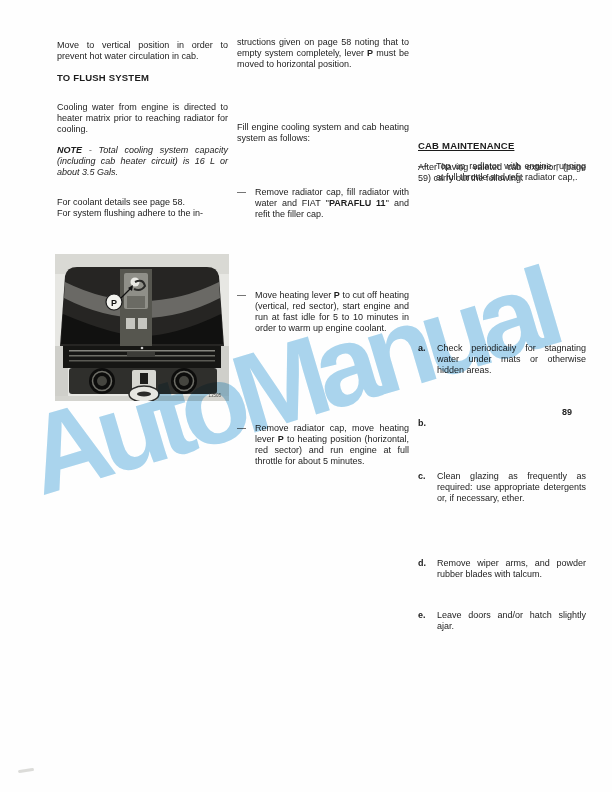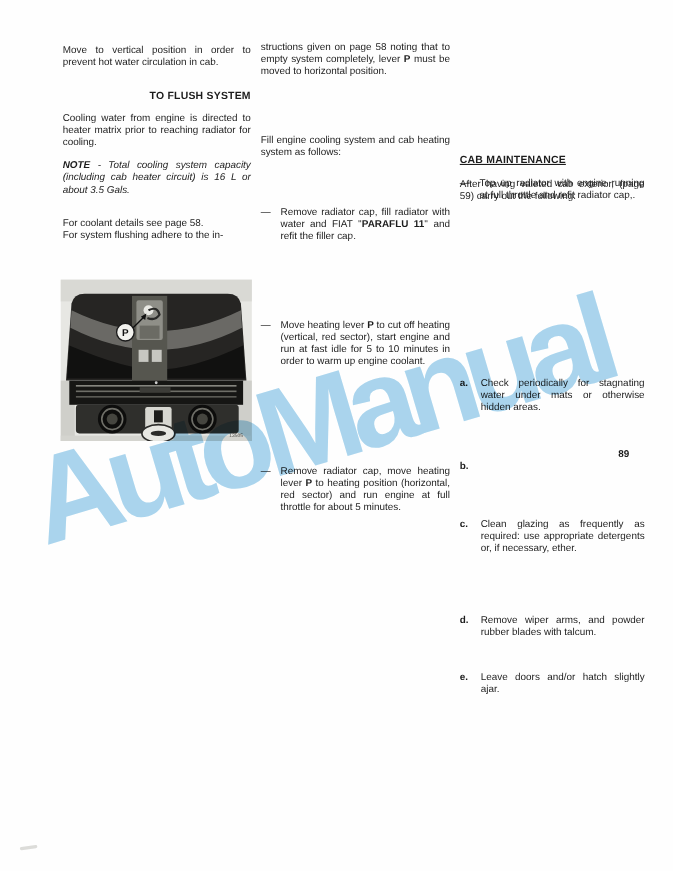--- a/index.html
+++ b/index.html
@@ -33,21 +33,21 @@
   }
 </style>
 </head>
 <body>
 
 <div class="page">
 
   <div class="block" style="left:57px; top:40px; width:171px;">
     <p>Move to vertical position in order to prevent hot water circulation in cab.</p>
   </div>
-  <div class="block heading" style="left:57px; top:82px; width:171px;text-align:right;">
+  <div class="block heading" style="left:57px; top:72px; width:171px;">
     <span>TO FLUSH SYSTEM</span>
   </div>
   <div class="block" style="left:57px; top:102px; width:171px;">
     <p>Cooling water from engine is directed to heater matrix prior to reaching radiator for cooling.</p>
   </div>
   <div class="block note" style="left:57px; top:145px; width:171px;">
     <p><b>NOTE</b> - Total cooling system capacity (including cab heater circuit) is 16 L or about 3.5 Gals.</p>
   </div>
   <div class="block" style="left:57px; top:197px; width:171px;">
     <p class="line">For coolant details see page 58.</p>

